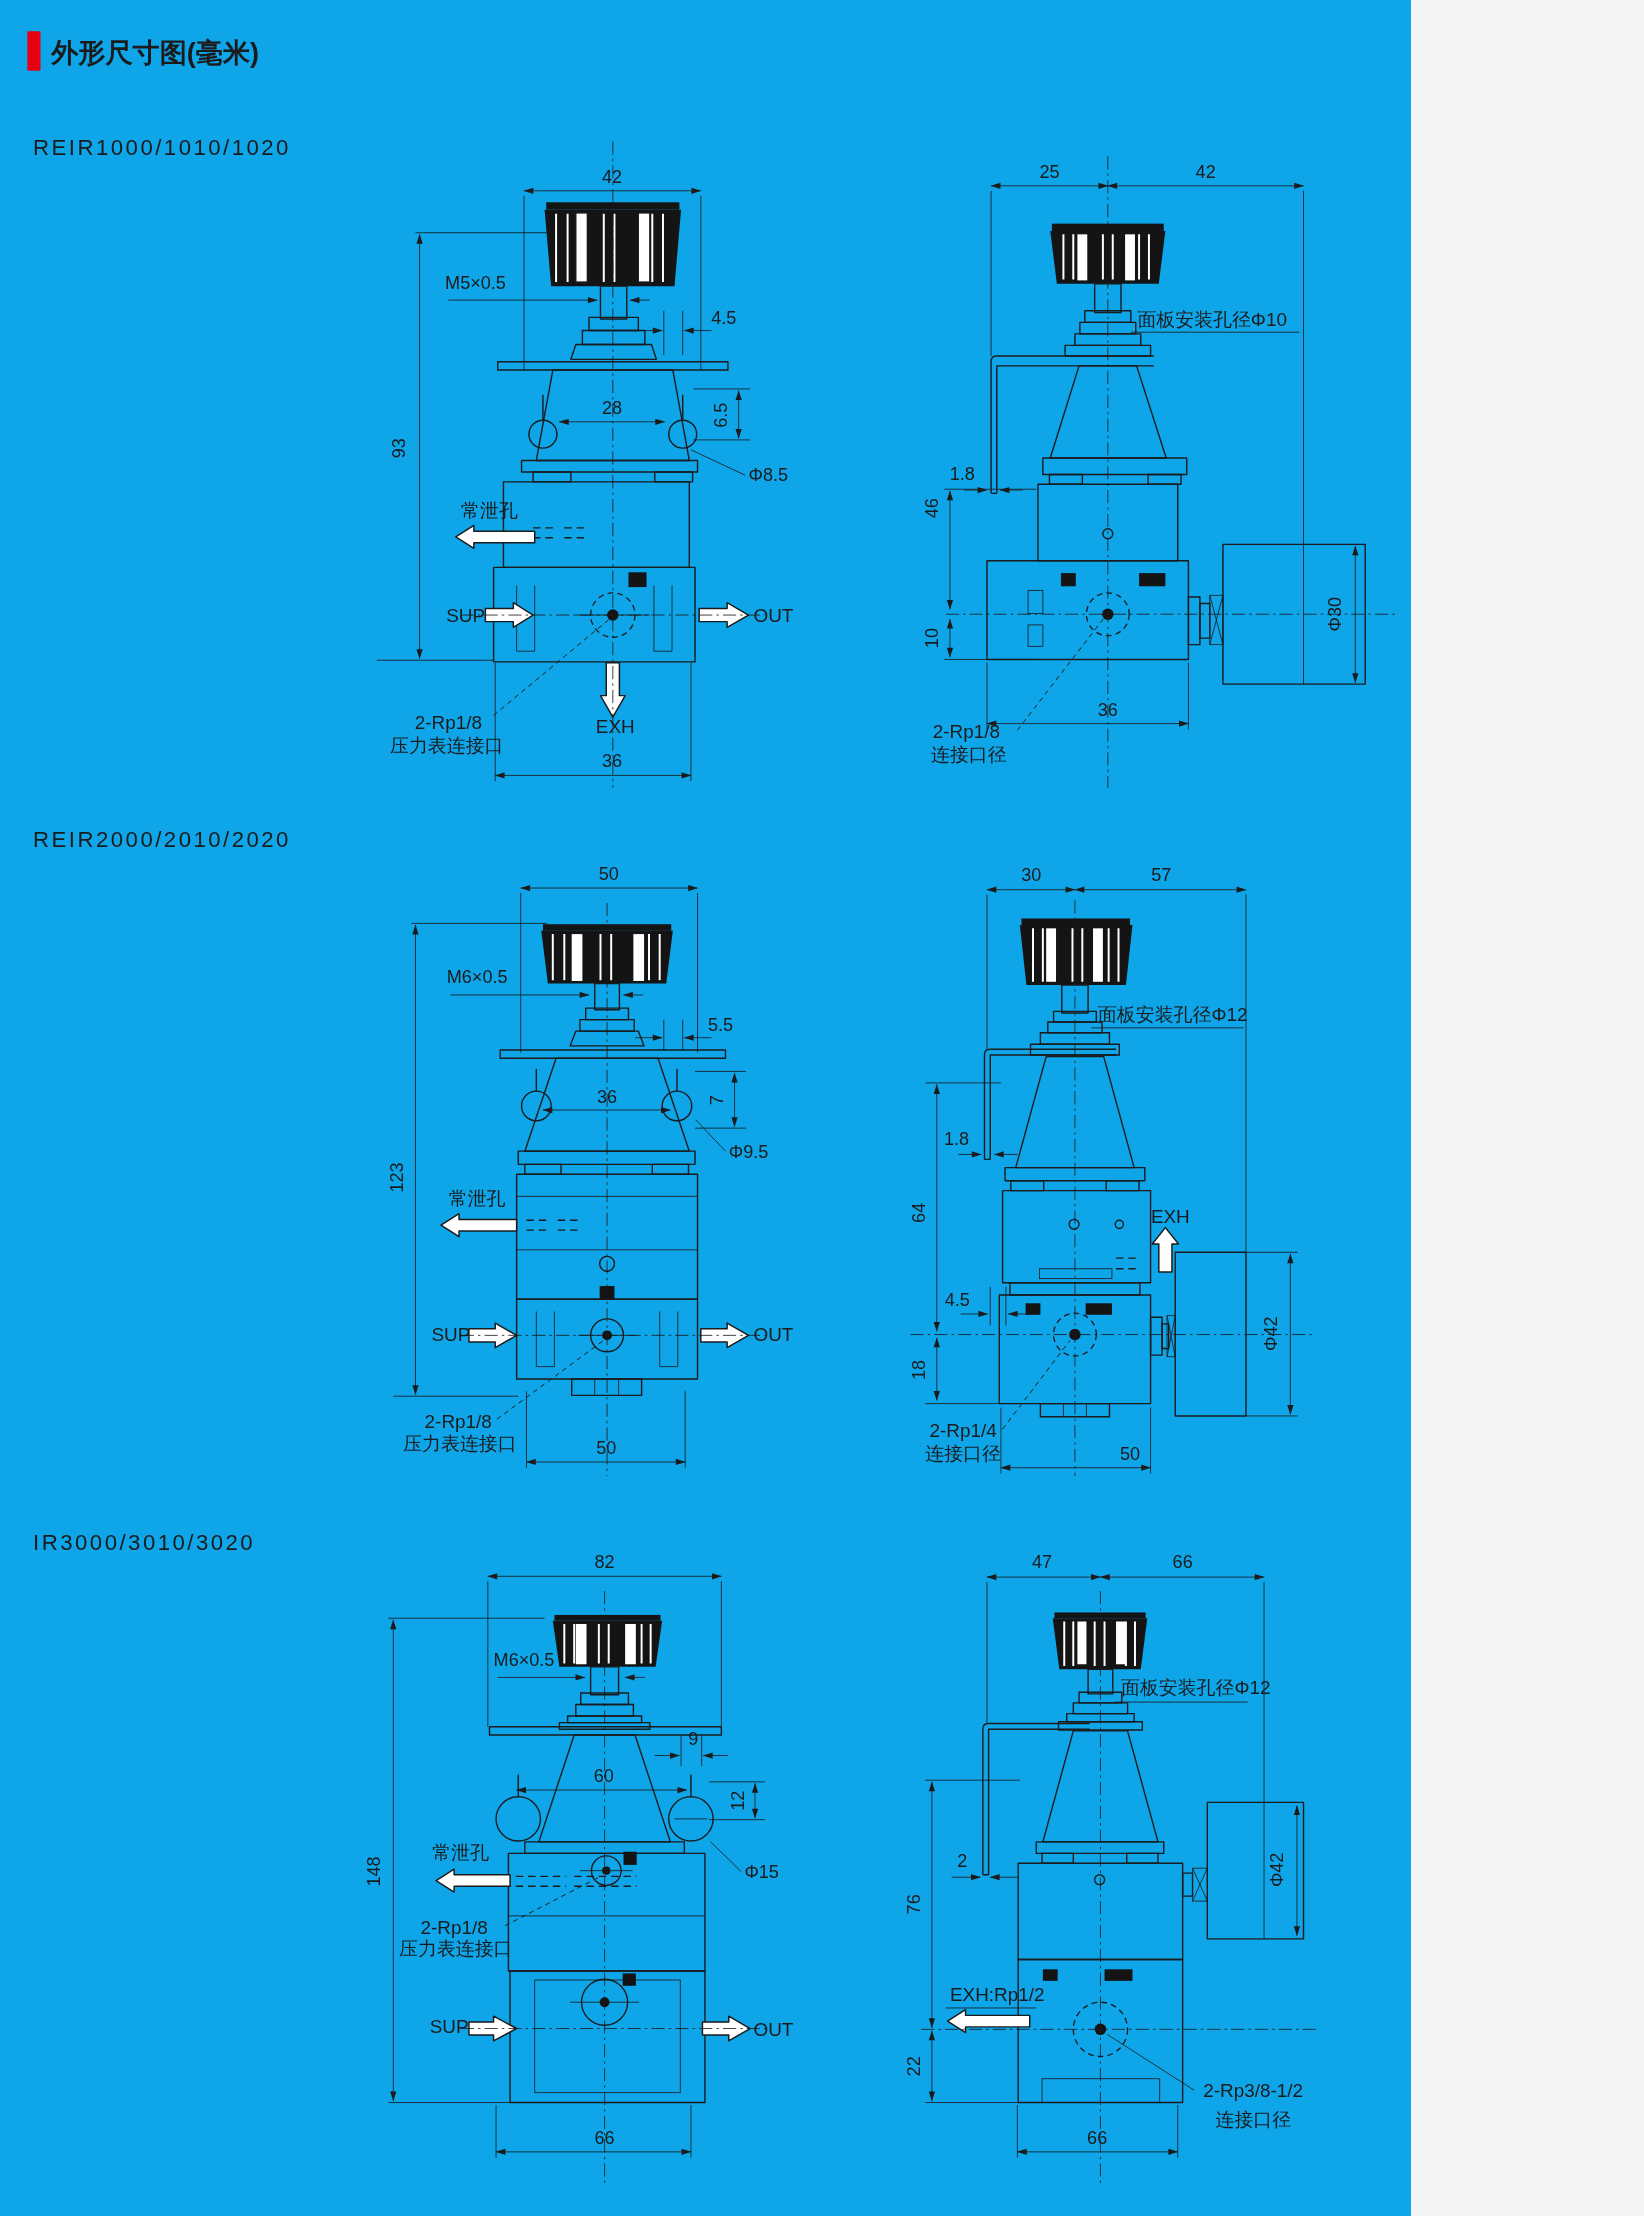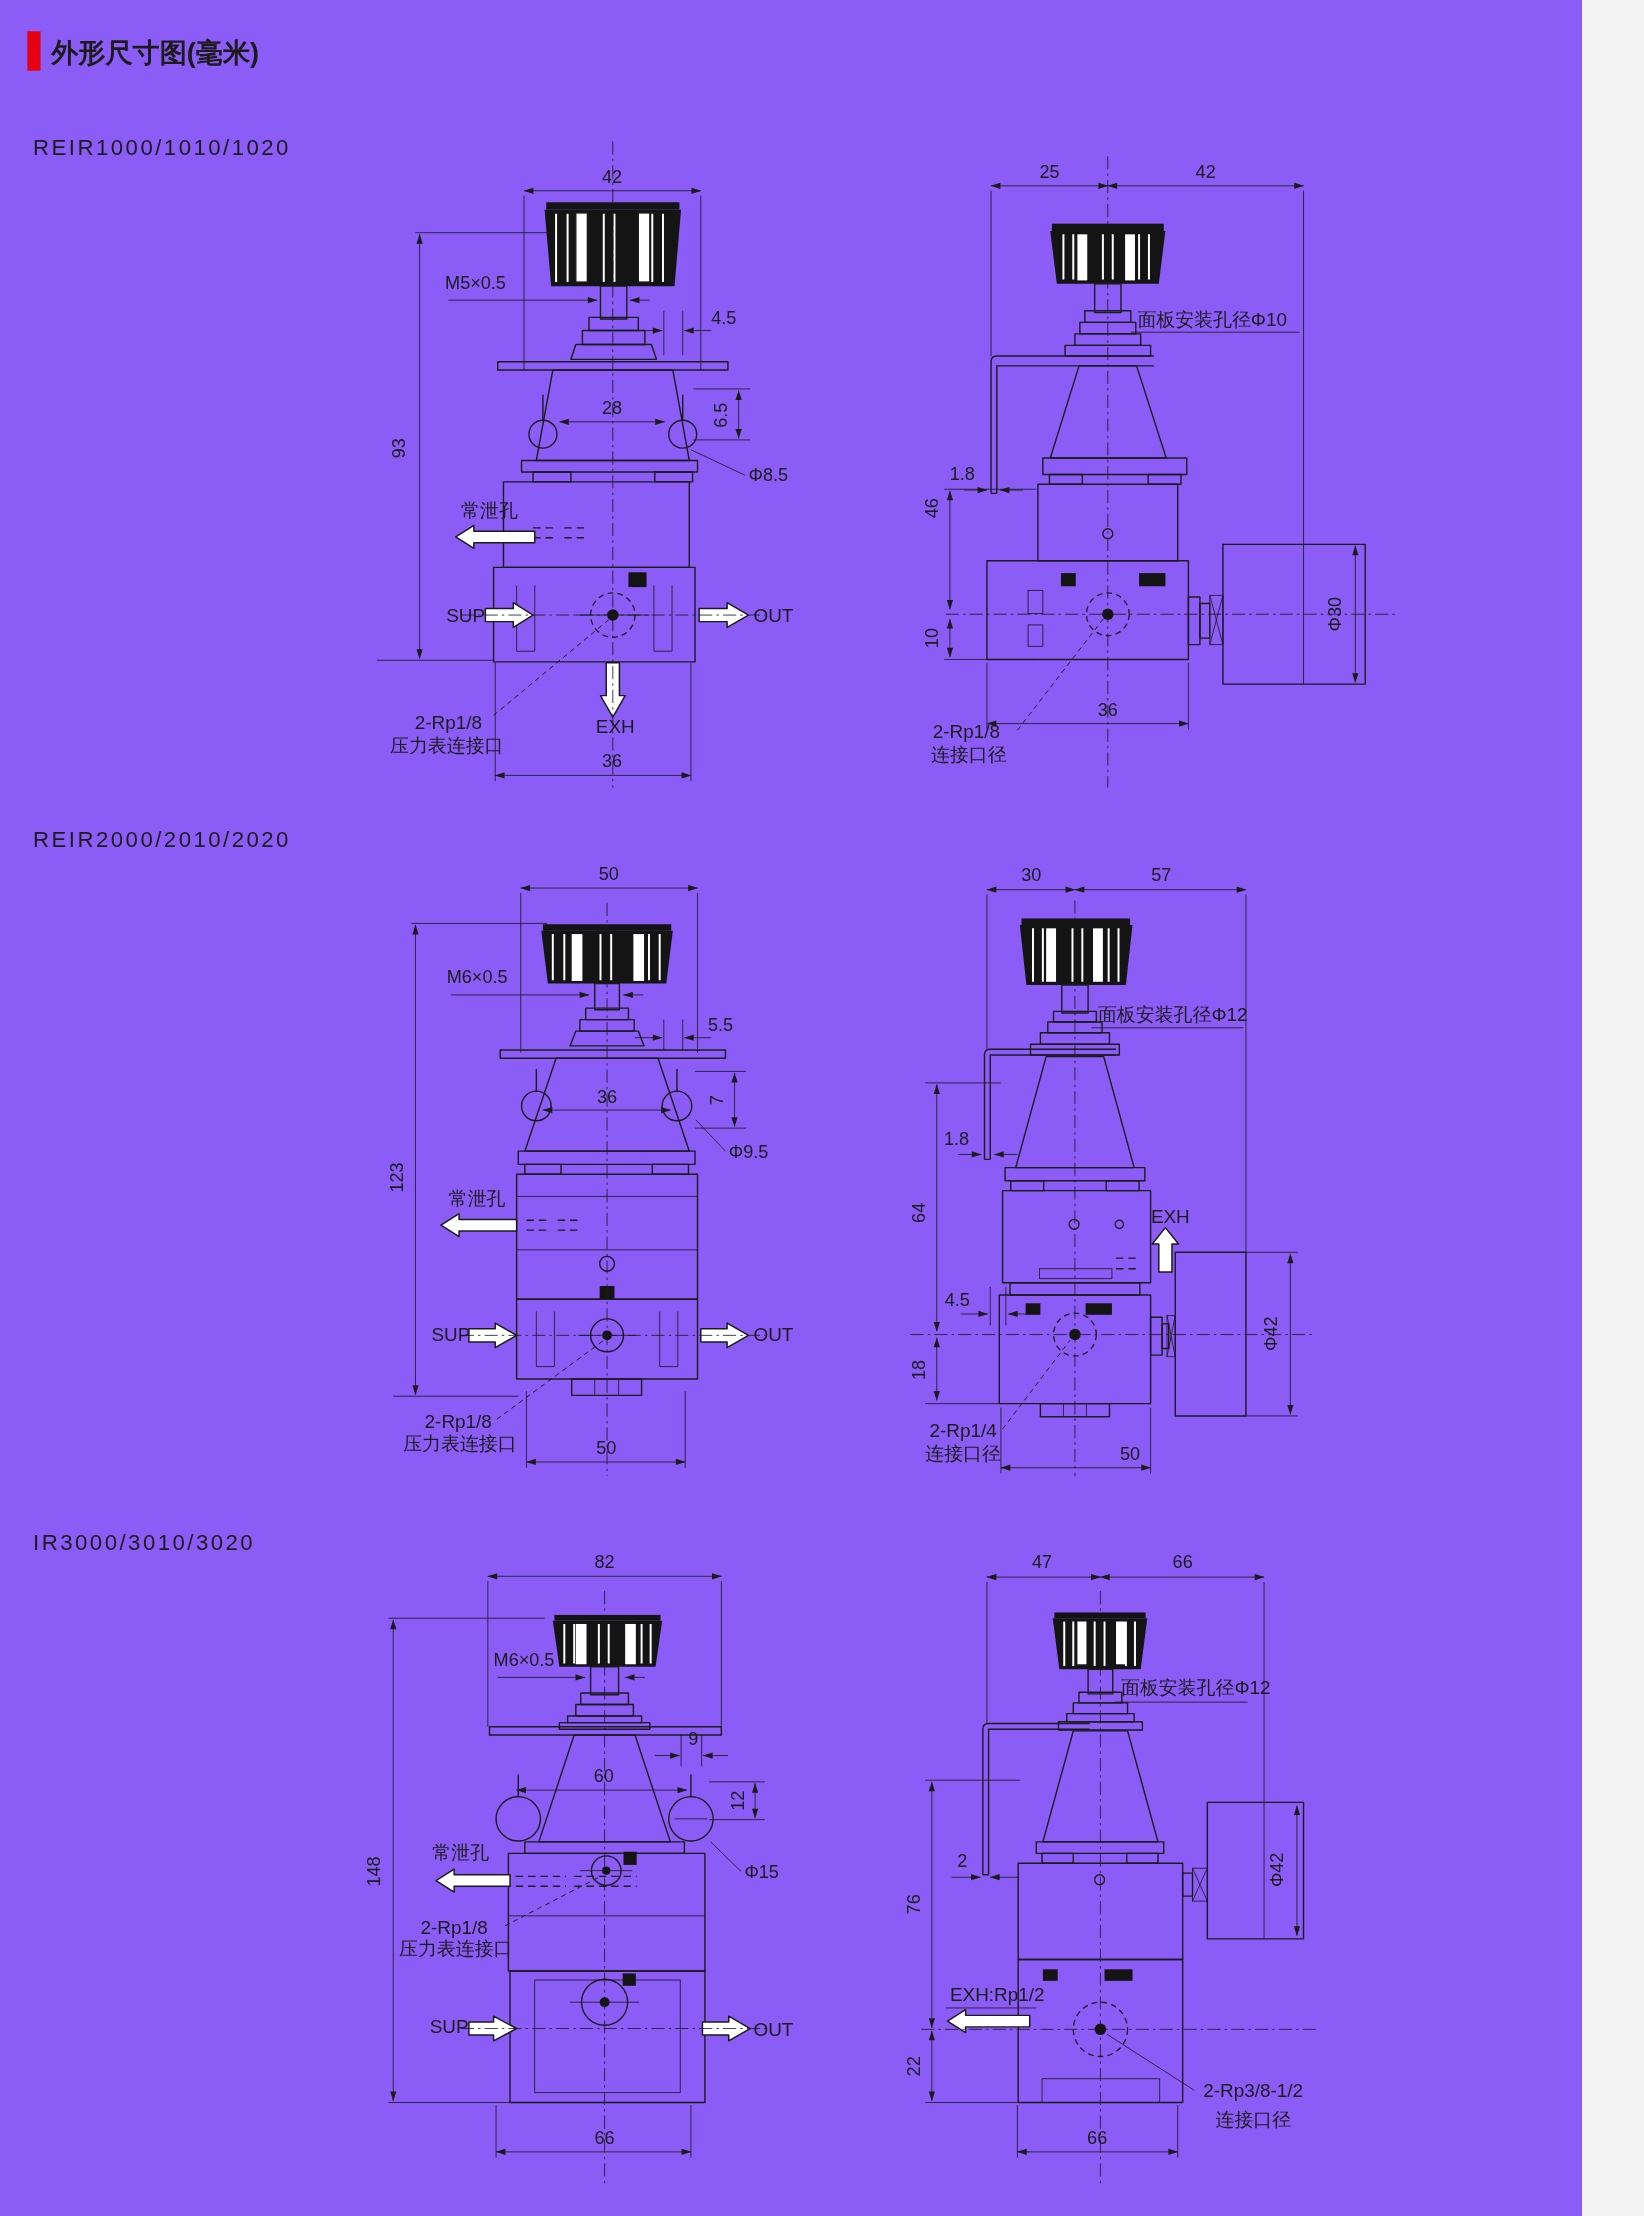--- a/index.html
+++ b/index.html
@@ -1,16 +1,16 @@
 <!DOCTYPE html>
 <html style="font-size:13px"><head>
 <meta charset="utf-8">
 <style>
   html,body{margin:0;padding:0;background:#f4f4f4}
-  #page{position:relative;width:1582px;height:2216px;background:#8b5cf6;overflow:hidden}
+  #page{position:relative;width:1411px;height:2216px;background:#0ea5e9;overflow:hidden}
   svg text{font-family:"Liberation Sans","DejaVu Sans",sans-serif;fill:#1b1b1b}
   .ttl{font-size:33px;font-weight:bold}
   .sec{font-size:27px;letter-spacing:3px}
   .dt{font-size:22px;text-anchor:middle}
   .ds{font-size:22px;text-anchor:start}
   .ct{font-size:23px;text-anchor:middle}
   .cs{font-size:23px;text-anchor:start}
   .o{fill:none;stroke:#1b1b1b;stroke-width:1.7;stroke-linejoin:round}
   .t{fill:none;stroke:#1b1b1b;stroke-width:1}
   .cl{fill:none;stroke:#1b1b1b;stroke-width:1;stroke-dasharray:16 5 3 5}

